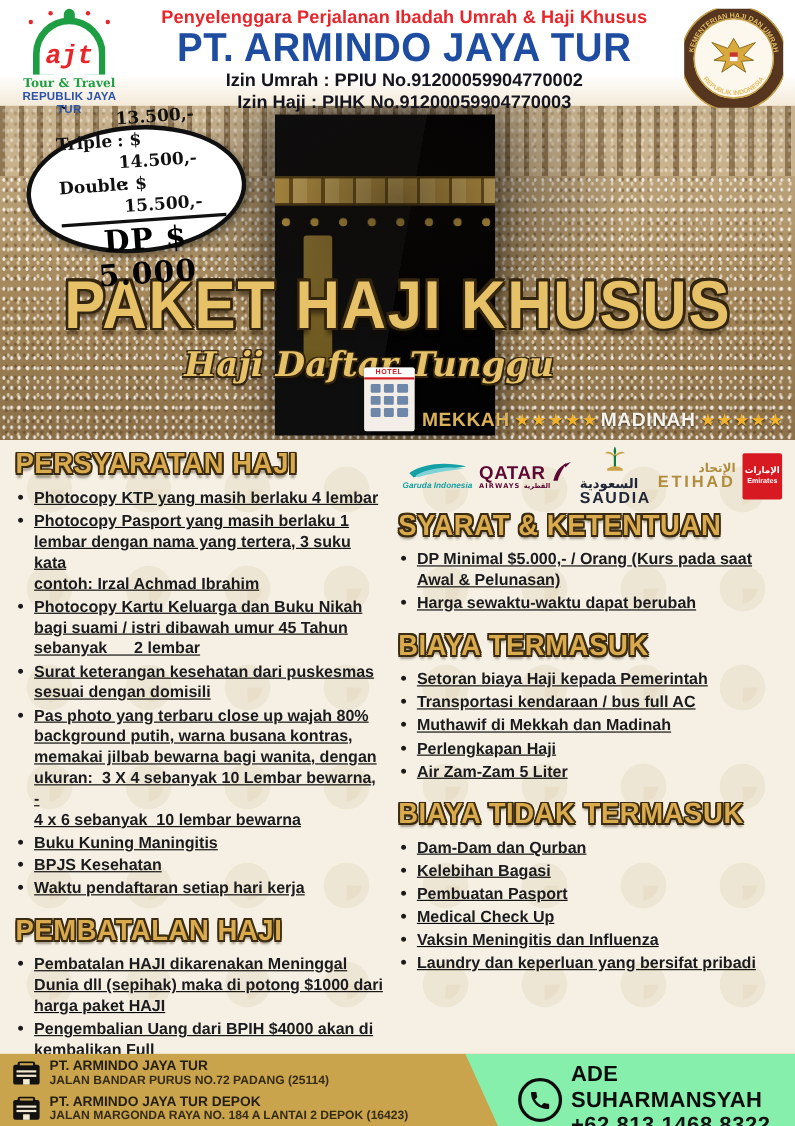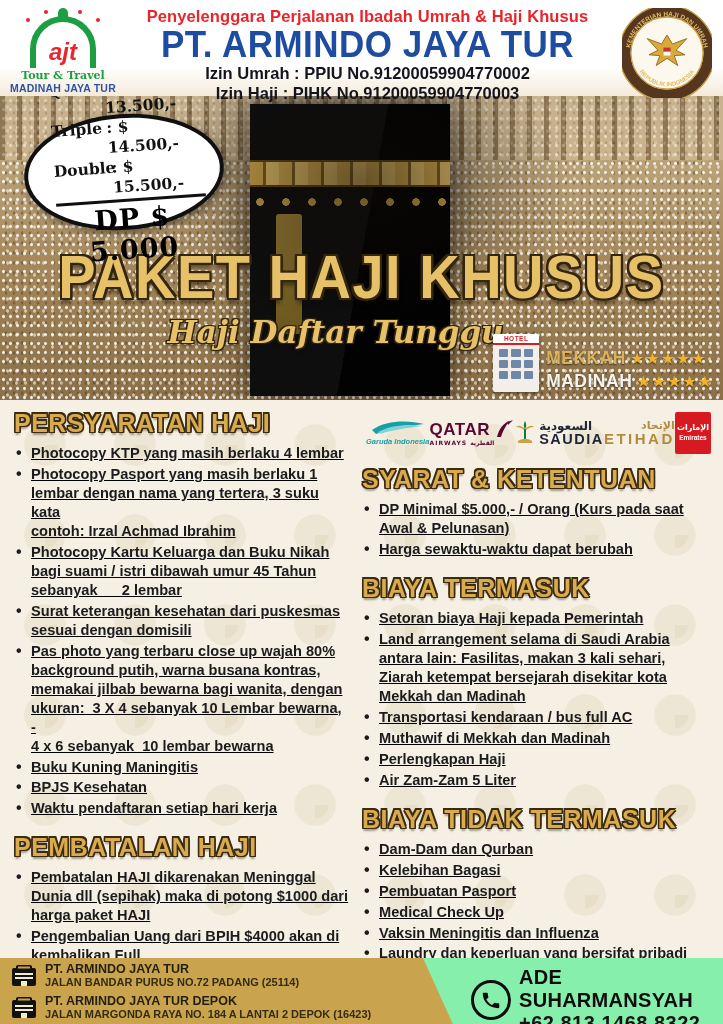--- a/index.html
+++ b/index.html
@@ -19,21 +19,21 @@
   .ajt-logo { width:106px; text-align:center; padding-top:6px; }
   .ajt-arch {
     position:relative; width:66px; height:52px; margin:6px auto 1px;
     border:6px solid #1e9e43; border-bottom:none; border-radius:36px 36px 0 0;
     display:flex; align-items:flex-end; justify-content:center;
   }
   .ajt-arch::before {
     content:""; position:absolute; top:-14px; left:50%; transform:translateX(-50%);
     width:10px; height:10px; background:#1e9e43; border-radius:50% 50% 0 0;
   }
-  .ajt-abbr { font-family:Liberation Sans, sans-serif; font-style:italic; font-weight:bold;
+  .ajt-abbr { font-family:Liberation Mono, monospace; font-style:italic; font-weight:bold;
     color:#e8252a; font-size:24px; line-height:1; padding-bottom:4px; }
   .ajt-dot { position:absolute; width:4px; height:4px; background:#e8252a; border-radius:50%; }
   .ajt-line1 { font-family:"DejaVu Serif", serif; color:#1e9e43; font-weight:bold; font-size:11px; }
   .ajt-line2 { color:#2d53a7; font-weight:bold; font-size:10.5px; letter-spacing:.2px; }
   .header-center { flex:1; text-align:center; padding-top:3px; }
   .tagline { color:#e8252a; font-weight:800; font-size:16.5px; letter-spacing:.1px; }
   .company { color:#1d4ca0; font-weight:800; font-size:35px; line-height:1.05;
     letter-spacing:.5px; transform:scaleY(1.05); }
   .izin { color:#14141f; font-weight:800; font-size:16.5px; line-height:1.25; }
   .emblem-wrap { width:96px; display:flex; justify-content:center; padding-top:4px; }
@@ -110,21 +110,21 @@
   }
   .hotel-block {
     position:absolute; right:10px; bottom:8px; z-index:3; display:flex; align-items:flex-end; gap:7px;
   }
   .hotel-icon { width:46px; height:58px; background:#f3efe8; border-radius:2px;
     box-shadow:0 1px 4px rgba(0,0,0,.4); overflow:hidden; }
   .hotel-sign { background:#fff; color:#d21e23; font-weight:800; font-size:6.5px;
     text-align:center; border-bottom:2px solid #d21e23; padding:1px 0; letter-spacing:.5px; }
   .hotel-windows { display:grid; grid-template-columns:1fr 1fr 1fr; gap:3px; padding:4px 6px; }
   .hotel-windows span { height:8px; background:#6f87a8; border-radius:1px; }
-  .hotel-rows { display:flex; flex-direction:column; gap:2px; }
+  .hotel-rows { display:flex; flex-direction:row; gap:2px; }
   .hotel-row { display:flex; align-items:center; gap:4px; }
   .hotel-city { font-weight:800; font-size:17.5px; letter-spacing:.5px;
     text-shadow:0 1px 2px rgba(0,0,0,.55); }
   .city-mekkah { color:#dcb258; }
   .city-madinah { color:#f6f3ec; }
   .hotel-stars { color:#f2b32a; font-size:16px; letter-spacing:1px;
     text-shadow:0 1px 1px rgba(0,0,0,.5); }
 
   
   .content {
@@ -159,21 +159,21 @@
   .airlines { display:flex; align-items:center; justify-content:space-between;
     height:46px; margin:2px 2px 8px 4px; }
   .al { display:flex; flex-direction:column; align-items:center; line-height:1; }
   .al-garuda .swoosh { margin-bottom:2px; }
   .al-garuda .al-name { color:#16a0a6; font-size:7.5px; font-style:italic; font-weight:700; }
   .al-qatar { align-items:flex-start; }
   .qatar-row { display:flex; align-items:center; gap:3px; }
   .al-qatar .al-name { color:#5c0632; font-weight:800; font-size:17px; letter-spacing:.5px; }
   .al-qatar .al-sub { color:#5c0632; font-weight:700; font-size:6px; letter-spacing:1px; margin-top:2px;
     font-family:"DejaVu Sans", sans-serif; }
-  .al-saudia { flex-direction:row; gap:4px; align-items:center; }
+  .al-saudia { flex-direction:column; gap:4px; align-items:center; }
   .saudia-txt { display:flex; flex-direction:column; align-items:flex-start; }
   .al-saudia .al-ar { font-family:"DejaVu Sans", sans-serif; color:#202637; font-weight:700; font-size:12px; }
   .al-saudia .al-name { color:#202637; font-weight:800; font-size:14.5px; letter-spacing:1.5px; }
   .al-etihad { align-items:flex-end; }
   .al-etihad .al-ar { font-family:"DejaVu Sans", sans-serif; color:#b08c3e; font-weight:700; font-size:11px; }
   .al-etihad .al-name { color:#b08c3e; font-weight:800; font-size:15px; letter-spacing:2.5px; }
   .al-emirates { width:36px; height:42px; background:#d71a21; border-radius:2px;
     justify-content:center; gap:3px; }
   .al-emirates .al-ar { font-family:"DejaVu Sans", sans-serif; color:#fff; font-size:8px; font-weight:700; }
   .al-emirates .al-name { color:#fff; font-size:6.5px; font-weight:700; }
@@ -203,21 +203,21 @@
   <header class="header">
     <div class="ajt-logo">
       <div class="ajt-arch">
         <span class="ajt-dot" style="top:-4px;left:-10px"></span>
         <span class="ajt-dot" style="top:-12px;left:8px"></span>
         <span class="ajt-dot" style="top:-12px;right:8px"></span>
         <span class="ajt-dot" style="top:-4px;right:-10px"></span>
         <span class="ajt-abbr">ajt</span>
       </div>
       <div class="ajt-line1">Tour &amp; Travel</div>
-      <div class="ajt-line2">MADINAH JAYA TUR</div>
+      <div class="ajt-line2">REPUBLIK JAYA TUR</div>
     </div>
     <div class="header-center">
       <div class="tagline">Penyelenggara Perjalanan Ibadah Umrah &amp; Haji Khusus</div>
       <div class="company">PT. ARMINDO JAYA TUR</div>
       <div class="izin">Izin Umrah : PPIU No.91200059904770002</div>
       <div class="izin">Izin Haji : PIHK No.91200059904770003</div>
     </div>
     <div class="emblem-wrap">
       <svg width="90" height="90" viewBox="0 0 100 100">
         <circle cx="50" cy="50" r="47" fill="#fdf8ee"></circle>
@@ -373,21 +373,20 @@
 
       <h2 class="gold-h">SYARAT &amp; KETENTUAN</h2>
       <ul class="bullets">
           <li>DP Minimal $5.000,- / Orang (Kurs pada saat Awal &amp; Pelunasan)</li>
           <li>Harga sewaktu-waktu dapat berubah</li>
         </ul>
 
       <h2 class="gold-h mt14">BIAYA TERMASUK</h2>
       <ul class="bullets">
           <li>Setoran biaya Haji kepada Pemerintah</li>
-          <li>Land arrangement selama di Saudi Arabia antara lain: Fasilitas, makan 3 kali sehari, Ziarah ketempat bersejarah disekitar kota Mekkah dan Madinah</li>
           <li>Transportasi kendaraan / bus full AC</li>
           <li>Muthawif di Mekkah dan Madinah</li>
           <li>Perlengkapan Haji</li>
           <li>Air Zam-Zam 5 Liter</li>
         </ul>
 
       <h2 class="gold-h mt14">BIAYA TIDAK TERMASUK</h2>
       <ul class="bullets">
           <li>Dam-Dam dan Qurban</li>
           <li>Kelebihan Bagasi</li>

